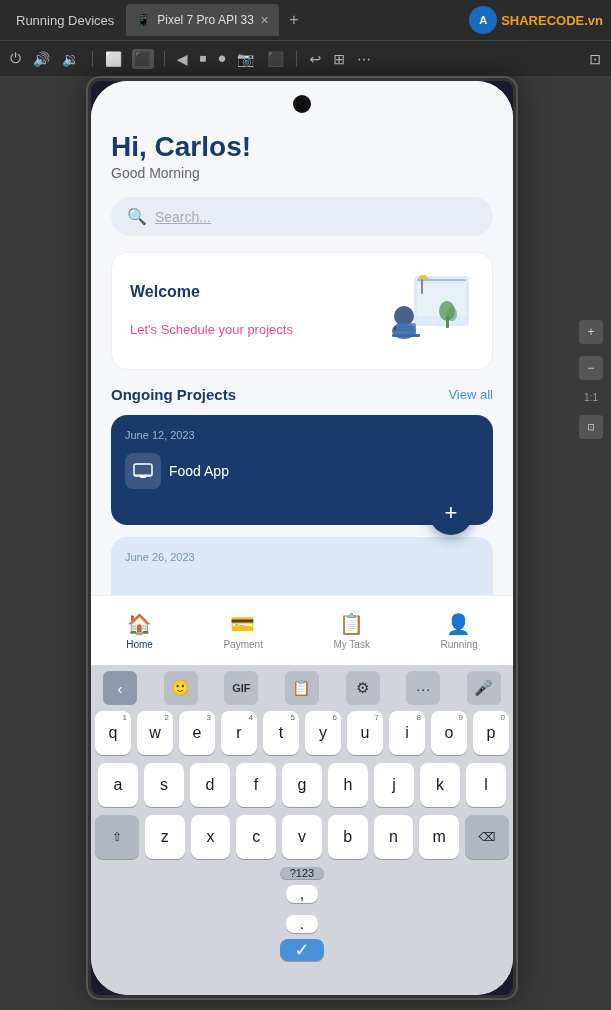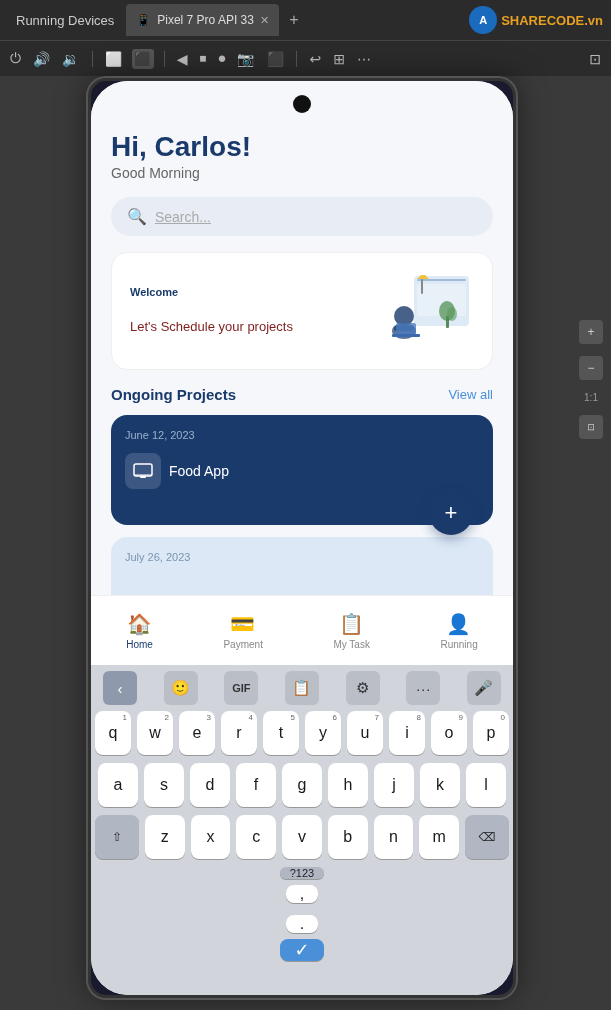--- a/index.html
+++ b/index.html
@@ -105,21 +105,21 @@
       position: absolute;
       top: 78px;
       left: 88px;
       width: 428px;
       height: 920px;
     }
     .phone-frame {
       width: 100%;
       height: 100%;
       background: #1a1a2e;
-      border-radius: 18px;
+      border-radius: 12px;
       border: 3px solid #333;
       overflow: hidden;
       position: relative;
       box-shadow: 0 0 0 2px #555, 0 0 30px rgba(0,0,0,0.5);
       padding-left: 40px;
     }
     .phone-screen {
       position: absolute;
       top: 0;
       left: 0;
@@ -189,28 +189,28 @@
       padding: 18px;
       display: flex;
       justify-content: space-between;
       align-items: center;
       margin-bottom: 16px;
       border: 1px solid #eee;
       min-height: 100px;
     }
     .welcome-card-left {}
     .welcome-title {
-      font-size: 11px;
+      font-size: 16px;
       font-weight: bold;
       color: #1a3a6b;
       margin-bottom: 20px;
     }
     .welcome-subtitle {
       font-size: 13px;
-      color: #7f1d1d;
+      color: #ec4899;
       line-height: 1.4;
     }
     .welcome-illustration {
       width: 100px;
       height: 80px;
       flex-shrink: 0;
     }
 
     
     .section-header {
@@ -599,21 +599,21 @@
                   <rect x="1" y="1" width="18" height="12" rx="2" fill="none" stroke="white" stroke-width="1.5"></rect>
                   <rect x="1" y="11" width="18" height="2" rx="0" fill="white" opacity="0.5"></rect>
                   <rect x="7" y="13" width="6" height="2" rx="1" fill="white"></rect>
                 </svg>
               </div>
               <span class="project-name-dark">Food App</span>
             </div>
           </div>
 
           <div class="project-card-light">
-            <div class="project-date project-date-light">July 26, 2023</div>
+            <div class="project-date project-date-light">June 26, 2023</div>
           </div>
         </div>
       </div>
 
       <div class="fab-btn">+</div>
 
       <div class="bottom-nav">
         <div class="nav-item">
           <span class="nav-icon active">🏠</span>
           <span class="nav-label active">Home</span>

